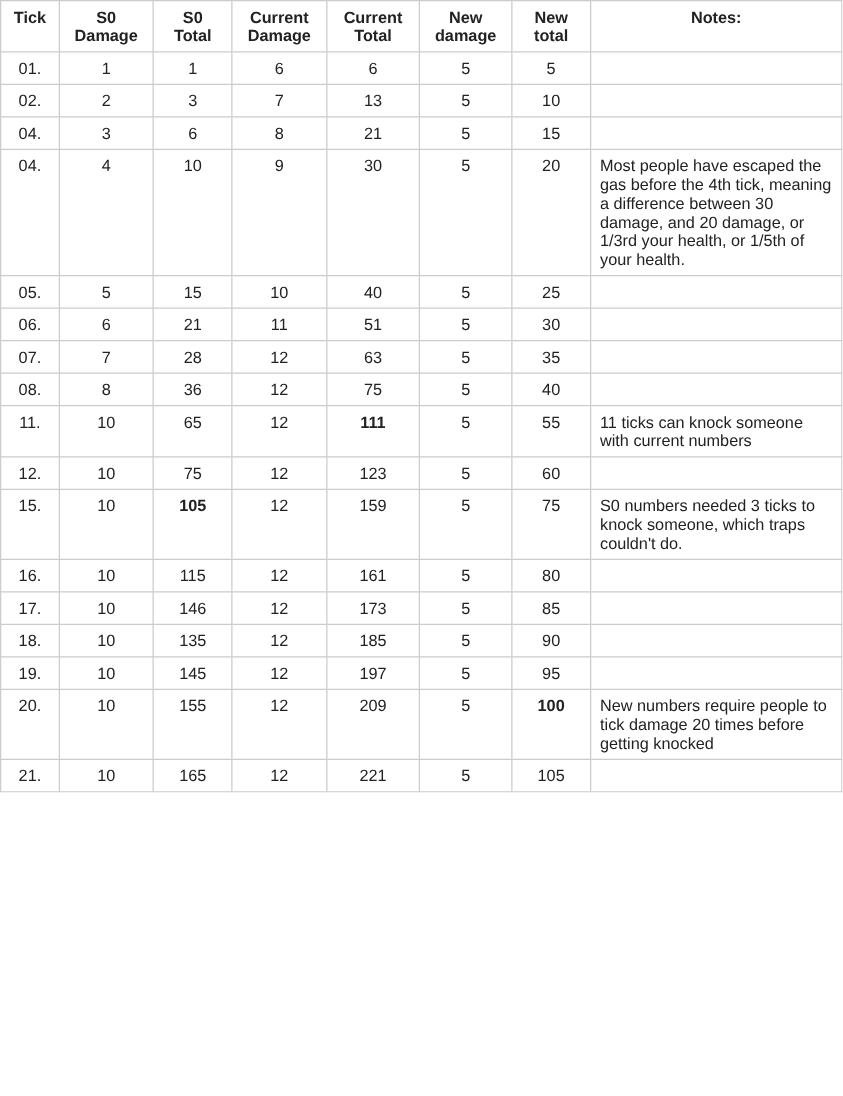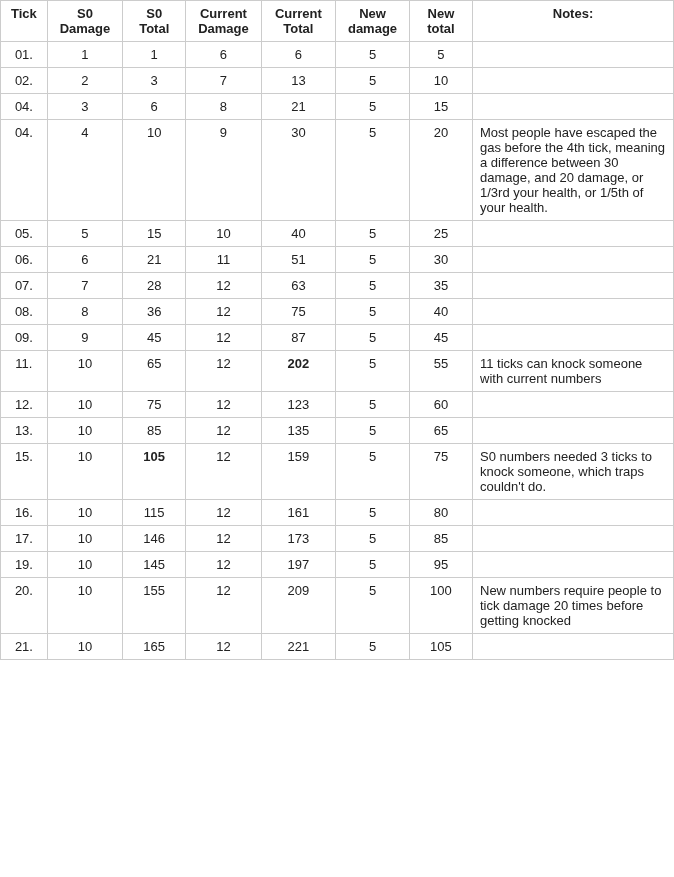--- a/index.html
+++ b/index.html
@@ -130,60 +130,40 @@
     <td>08.</td>
     <td>8</td>
     <td style="">36</td>
     <td>12</td>
     <td style="">75</td>
     <td>5</td>
     <td style="">40</td>
     <td class="notes"></td>
   </tr>
       <tr>
-    <td>09.</td>
-    <td>9</td>
-    <td style="">45</td>
-    <td>12</td>
-    <td style="">87</td>
-    <td>5</td>
-    <td style="">45</td>
-    <td class="notes"></td>
-  </tr>
-      <tr>
     <td>11.</td>
     <td>10</td>
     <td style="">65</td>
     <td>12</td>
-    <td style="font-weight:bold;">202</td>
+    <td style="font-weight:bold;">111</td>
     <td>5</td>
     <td style="">55</td>
     <td class="notes">11 ticks can knock someone with current numbers</td>
   </tr>
       <tr>
     <td>12.</td>
     <td>10</td>
     <td style="">75</td>
     <td>12</td>
     <td style="">123</td>
     <td>5</td>
     <td style="">60</td>
     <td class="notes"></td>
   </tr>
       <tr>
-    <td>13.</td>
-    <td>10</td>
-    <td style="">85</td>
-    <td>12</td>
-    <td style="">135</td>
-    <td>5</td>
-    <td style="">65</td>
-    <td class="notes"></td>
-  </tr>
-      <tr>
     <td>15.</td>
     <td>10</td>
     <td style="font-weight:bold;">105</td>
     <td>12</td>
     <td style="">159</td>
     <td>5</td>
     <td style="">75</td>
     <td class="notes">S0 numbers needed 3 ticks to knock someone, which traps couldn't do.</td>
   </tr>
       <tr>
@@ -200,37 +180,47 @@
     <td>17.</td>
     <td>10</td>
     <td style="">146</td>
     <td>12</td>
     <td style="">173</td>
     <td>5</td>
     <td style="">85</td>
     <td class="notes"></td>
   </tr>
       <tr>
+    <td>18.</td>
+    <td>10</td>
+    <td style="">135</td>
+    <td>12</td>
+    <td style="">185</td>
+    <td>5</td>
+    <td style="">90</td>
+    <td class="notes"></td>
+  </tr>
+      <tr>
     <td>19.</td>
     <td>10</td>
     <td style="">145</td>
     <td>12</td>
     <td style="">197</td>
     <td>5</td>
     <td style="">95</td>
     <td class="notes"></td>
   </tr>
       <tr>
     <td>20.</td>
     <td>10</td>
     <td style="">155</td>
     <td>12</td>
     <td style="">209</td>
     <td>5</td>
-    <td style="font-weight:normal;">100</td>
+    <td style="font-weight:bold;">100</td>
     <td class="notes">New numbers require people to tick damage 20 times before getting knocked</td>
   </tr>
       <tr>
     <td>21.</td>
     <td>10</td>
     <td style="">165</td>
     <td>12</td>
     <td style="">221</td>
     <td>5</td>
     <td style="">105</td>

